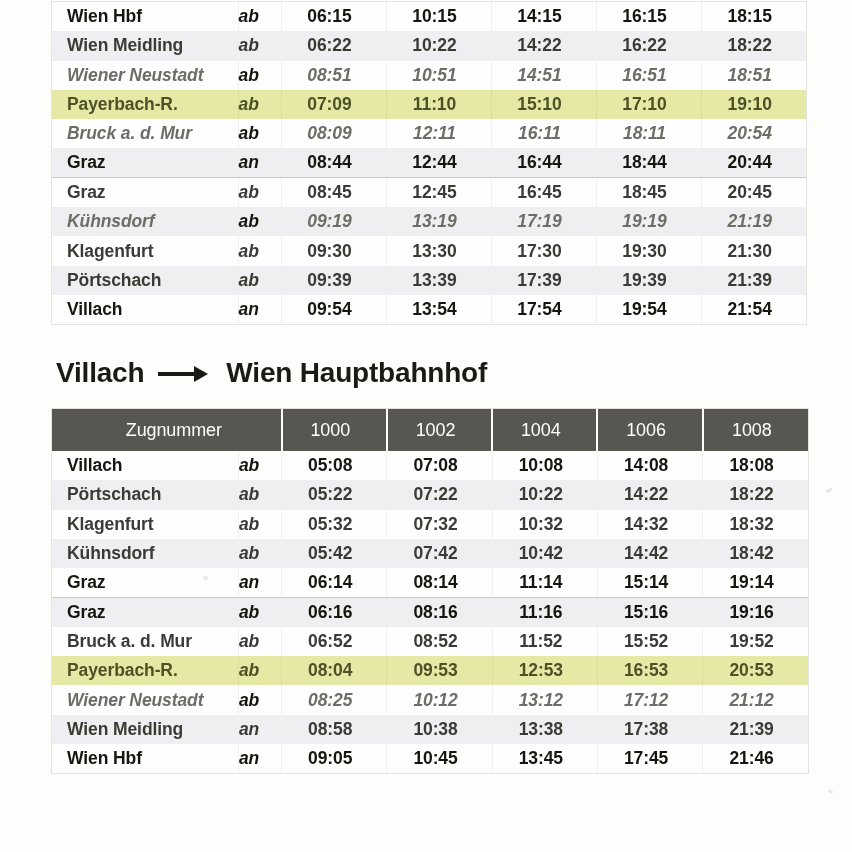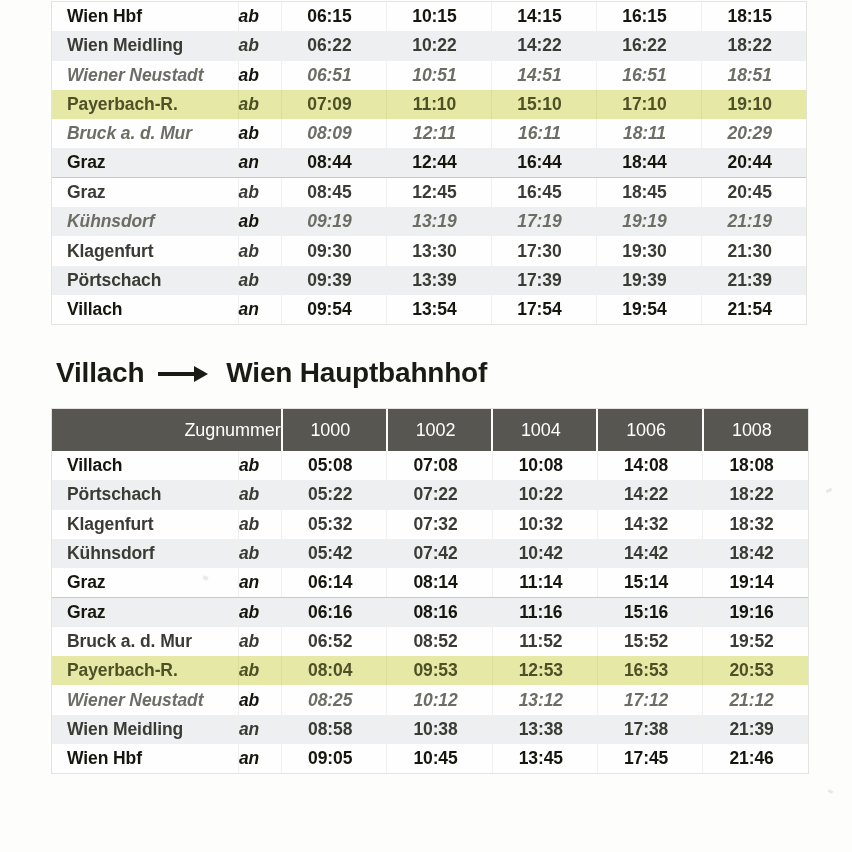--- a/index.html
+++ b/index.html
@@ -103,21 +103,21 @@
   thead.dark th {
     background: #575651;
     color: #ffffff;
     height: 42px;
     font-size: 18px;
     font-weight: normal;
     border-left: 2px solid #fdfdfb;
   }
   thead.dark th:first-child {
     border-left: none;
-    text-align: right;
+    text-align: center;
     padding-left: 15px;
   }
   thead.dark th.num { text-align: center; padding-right: 8px; }
 
   
   tr.info td {
     background: #ffffff;
     height: 38px;
     font-size: 18px;
     font-weight: bold;
@@ -220,21 +220,21 @@
           <td class="mode ink-mid">ab</td>
           <td class="time ink-mid">06:22</td>
           <td class="time ink-mid">10:22</td>
           <td class="time ink-mid">14:22</td>
           <td class="time ink-mid">16:22</td>
           <td class="time ink-mid">18:22</td>
         </tr>
         <tr class="rw">
           <td class="station ink-light italicish">Wiener Neustadt</td>
           <td class="mode ink-dark">ab</td>
-          <td class="time ink-light italicish">06:51</td>
+          <td class="time ink-light italicish">08:51</td>
           <td class="time ink-light italicish">10:51</td>
           <td class="time ink-light italicish">14:51</td>
           <td class="time ink-light italicish">16:51</td>
           <td class="time ink-light italicish">18:51</td>
         </tr>
         <tr class="hl">
           <td class="station ink-olive">Payerbach-R.</td>
           <td class="mode ink-olive">ab</td>
           <td class="time ink-olive">07:09</td>
           <td class="time ink-olive">11:10</td>
@@ -242,21 +242,21 @@
           <td class="time ink-olive">17:10</td>
           <td class="time ink-olive">19:10</td>
         </tr>
         <tr class="rw">
           <td class="station ink-light italicish">Bruck a. d. Mur</td>
           <td class="mode ink-dark">ab</td>
           <td class="time ink-light italicish">08:09</td>
           <td class="time ink-light italicish">12:11</td>
           <td class="time ink-light italicish">16:11</td>
           <td class="time ink-light italicish">18:11</td>
-          <td class="time ink-light italicish">20:29</td>
+          <td class="time ink-light italicish">20:54</td>
         </tr>
         <tr class="rg group-end">
           <td class="station ink-dark">Graz</td>
           <td class="mode ink-dark">an</td>
           <td class="time ink-dark">08:44</td>
           <td class="time ink-dark">12:44</td>
           <td class="time ink-dark">16:44</td>
           <td class="time ink-dark">18:44</td>
           <td class="time ink-dark">20:44</td>
         </tr>

